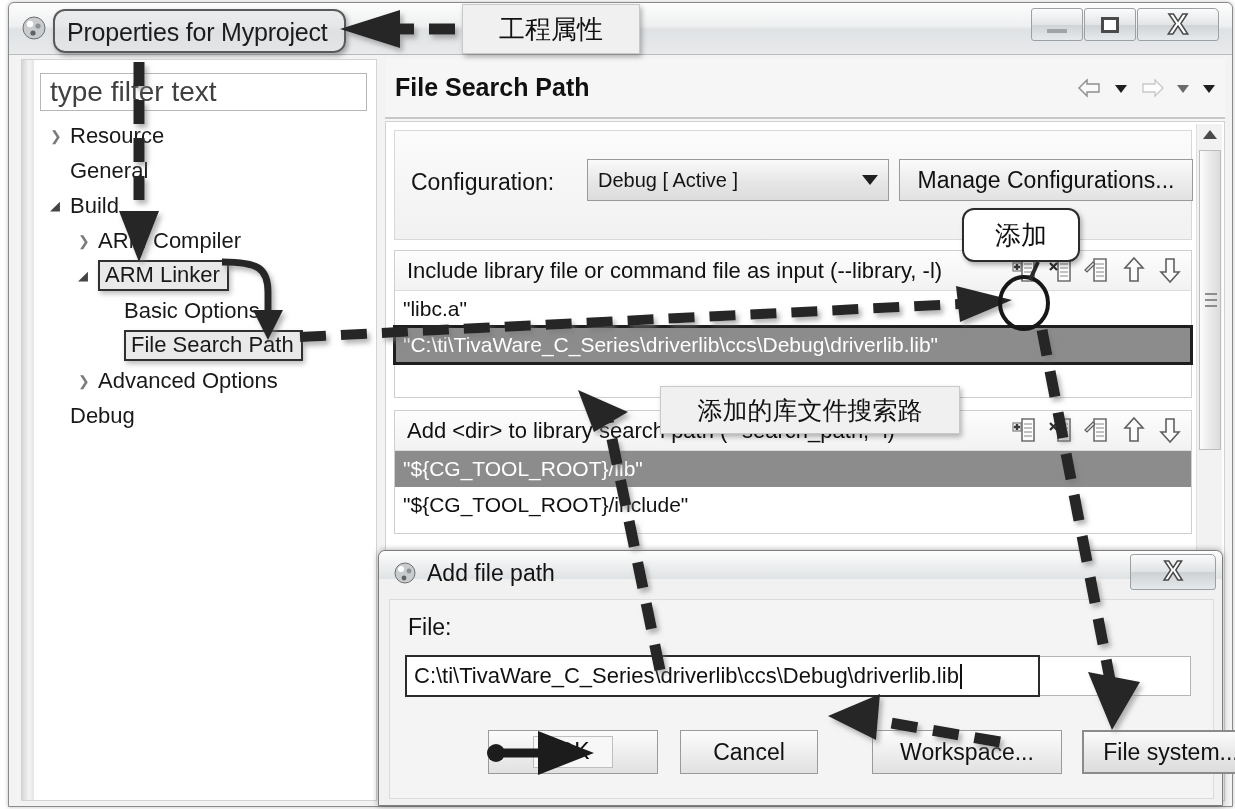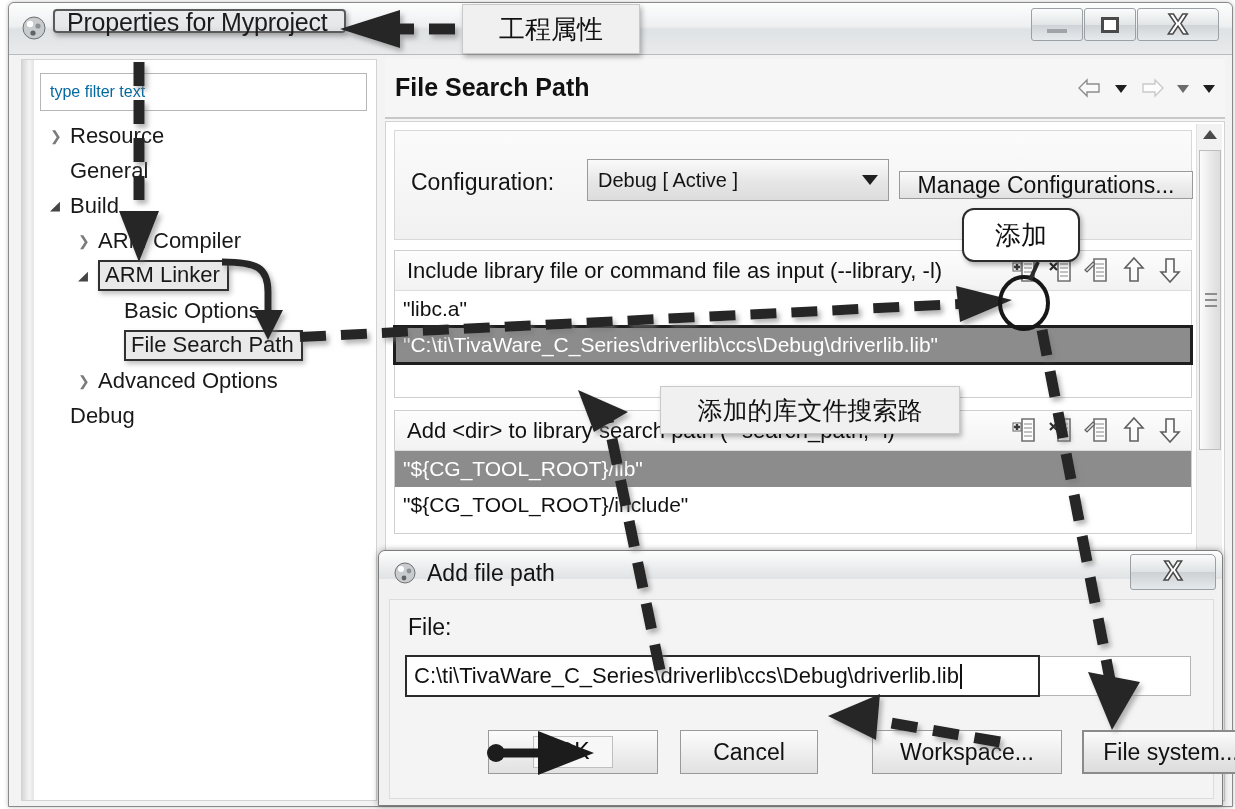--- a/index.html
+++ b/index.html
@@ -30,24 +30,24 @@
     background: linear-gradient(to bottom, #fdfdfd 0%, #eef0f1 45%, #dfe2e4 52%, #e8eaec 100%);
     border-radius: 6px 6px 0 0;
     border-bottom: 1px solid #b9bcbe;
   }
   #app-icon {
     position: absolute; left: 12px; top: 12px;
     width: 26px; height: 26px;
   }
   #win-title-box {
     position: absolute; left: 44px; top: 6px;
-    height: 24px;
+    height: 44px;
     padding: 3px 16px 0 12px;
     border: 2px solid #5a5a5a;
-    border-radius: 4px;
+    border-radius: 12px;
     background: rgba(222,224,226,0.55);
     display: flex; align-items: center;
     box-shadow: 2px 3px 5px rgba(0,0,0,0.30);
   }
   #win-title-text {
     font-size: 25px; color: #1c1c1c; letter-spacing: -0.2px;
     white-space: nowrap;
   }
   .wbtn {
     position: absolute; top: 5px;
@@ -84,21 +84,21 @@
     width: 12px; height: 100%;
     background: linear-gradient(to right, #d6d6d6, #f4f4f4 60%, #e4e4e4);
   }
   #filter-box {
     position: absolute; left: 18px; top: 13px;
     width: 327px; height: 38px;
     border: 1px solid #b6b6b6;
     background: #ffffff;
     display: flex; align-items: center; padding-left: 9px;
   }
-  #filter-text { font-size: 16px; color: #0369a1; }
+  #filter-text { font-size: 28px; color: #404040; }
   #tree-list {
     position: absolute; left: 18px; top: 58px; width: 330px;
   }
   .tree-row {
     display: flex; align-items: center;
     height: 35px;
     font-size: 22px; color: #191919;
     position: relative;
   }
   .arrow-r { color: #7a7a7a; font-size: 14px; width: 20px; display:inline-block; }
@@ -160,24 +160,24 @@
   }
   #cfg-combo-val { font-size: 20px; color: #141414; padding-left: 10px; }
   #cfg-caret {
     position: absolute; right: 10px; top: 15px;
     width: 0; height: 0;
     border-left: 8px solid transparent; border-right: 8px solid transparent;
     border-top: 10px solid #1f1f1f;
   }
   #manage-btn {
     position: absolute; left: 504px; top: 28px;
-    width: 294px; height: 28px;
+    width: 294px; height: 42px;
     border: 1px solid #9a9a9a;
     background: linear-gradient(to bottom, #fbfbfb, #ececec 55%, #e2e2e2);
-    display: flex; align-items: center; justify-content: center; margin-top: 12px;
+    display: flex; align-items: center; justify-content: center;
   }
   #manage-btn-label { font-size: 23px; color: #111111; }
 
   
   .list-sec { position: absolute; left: 8px; border: 1px solid #cfcfcf; background: #ffffff; }
   #lib-sec  { top: 128px; width: 798px; height: 148px; }
   #path-sec { top: 288px; width: 798px; height: 124px; }
   .sec-head {
     position: relative; height: 40px;
     background: linear-gradient(to bottom, #fdfdfd, #f2f2f2);

